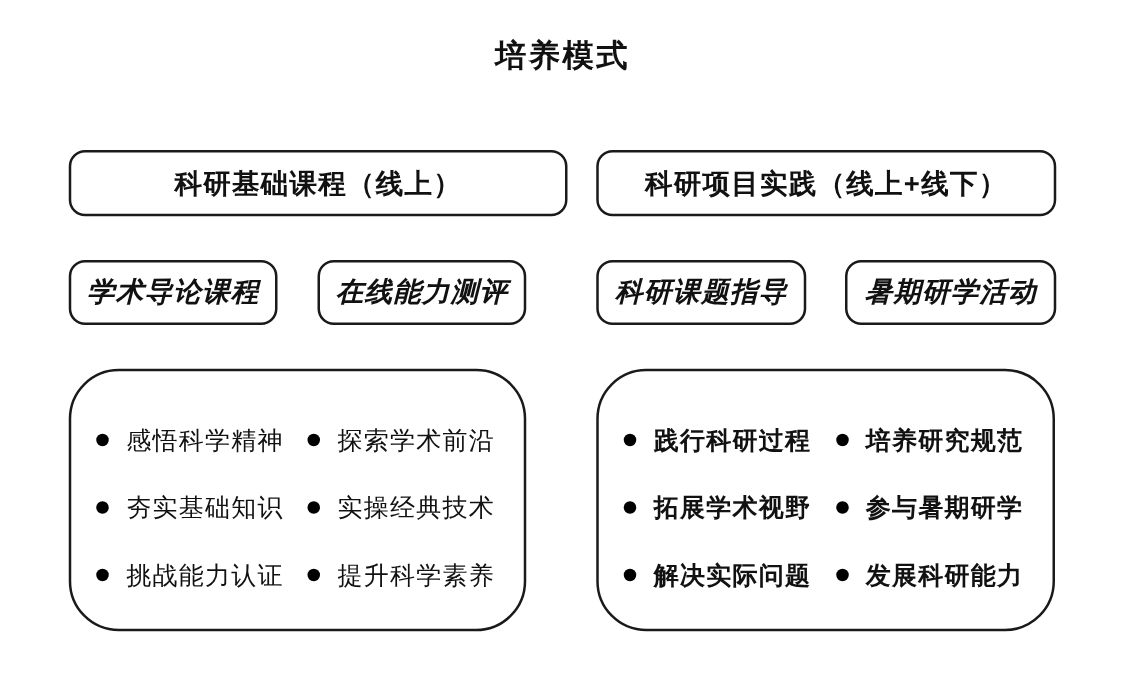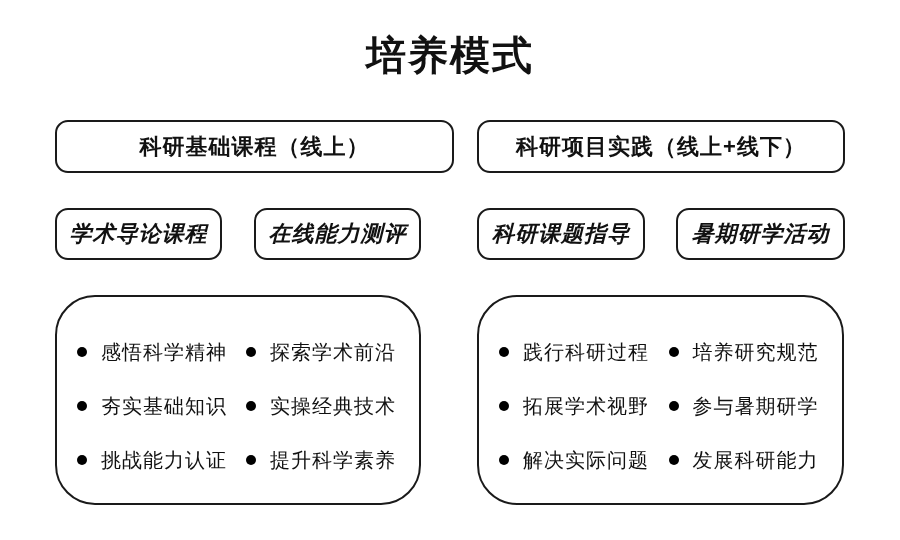--- a/index.html
+++ b/index.html
@@ -15,21 +15,21 @@
     font-family: "Liberation Sans", sans-serif;
     color: #111111;
     overflow: hidden;
   }
   .page-title {
     position: absolute;
     top: 28px;
     left: 0;
     width: 100%;
     text-align: center;
-    font-size: 40px;
+    font-size: 25px;
     font-weight: bold;
     letter-spacing: 2px;
     color: #111111;
   }
   .box {
     position: absolute;
     background: #ffffff;
     border: 2px solid #1a1a1a;
     box-sizing: border-box;
     display: flex;
@@ -60,21 +60,21 @@
   .sub-box.r1 { left: 477px; width: 168px; }
   .sub-box.r2 { left: 676px; width: 169px; }
   .big-box {
     top: 295px;
     height: 210px;
     border-radius: 40px;
     align-items: stretch;
     justify-content: stretch;
   }
   .big-box.left  { left: 55px;  width: 366px; }
-  .big-box.right { left: 477px; width: 367px; }
+  .big-box.right { left: 477px; width: 367px; font-weight: bold; }
   .bullet-grid {
     display: grid;
     grid-template-columns: 1fr 1fr;
     row-gap: 27px;
     column-gap: 6px;
     align-content: center;
     padding: 14px 10px 2px 20px;
     width: 100%;
     box-sizing: border-box;
   }

